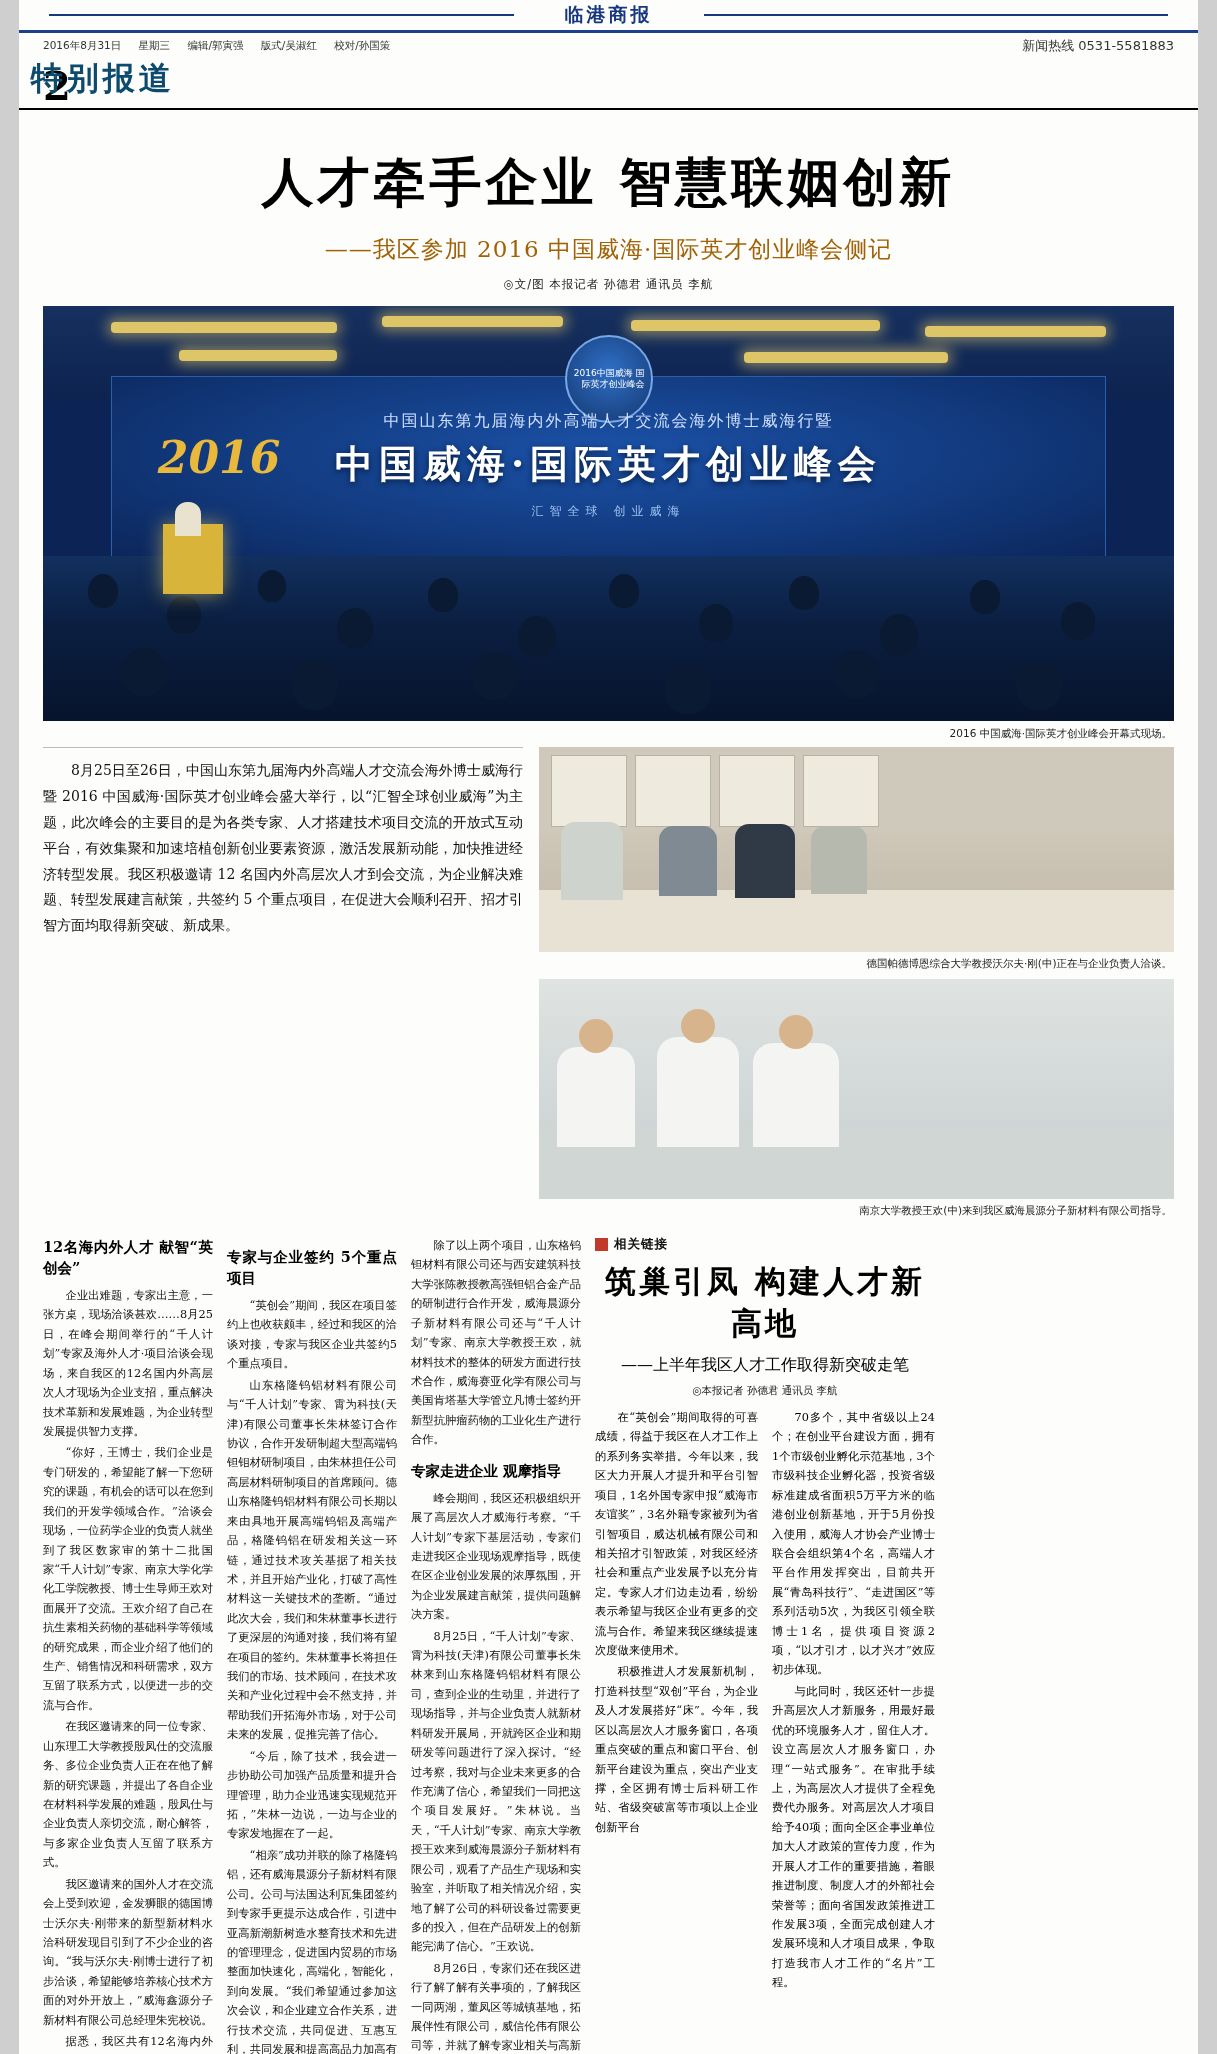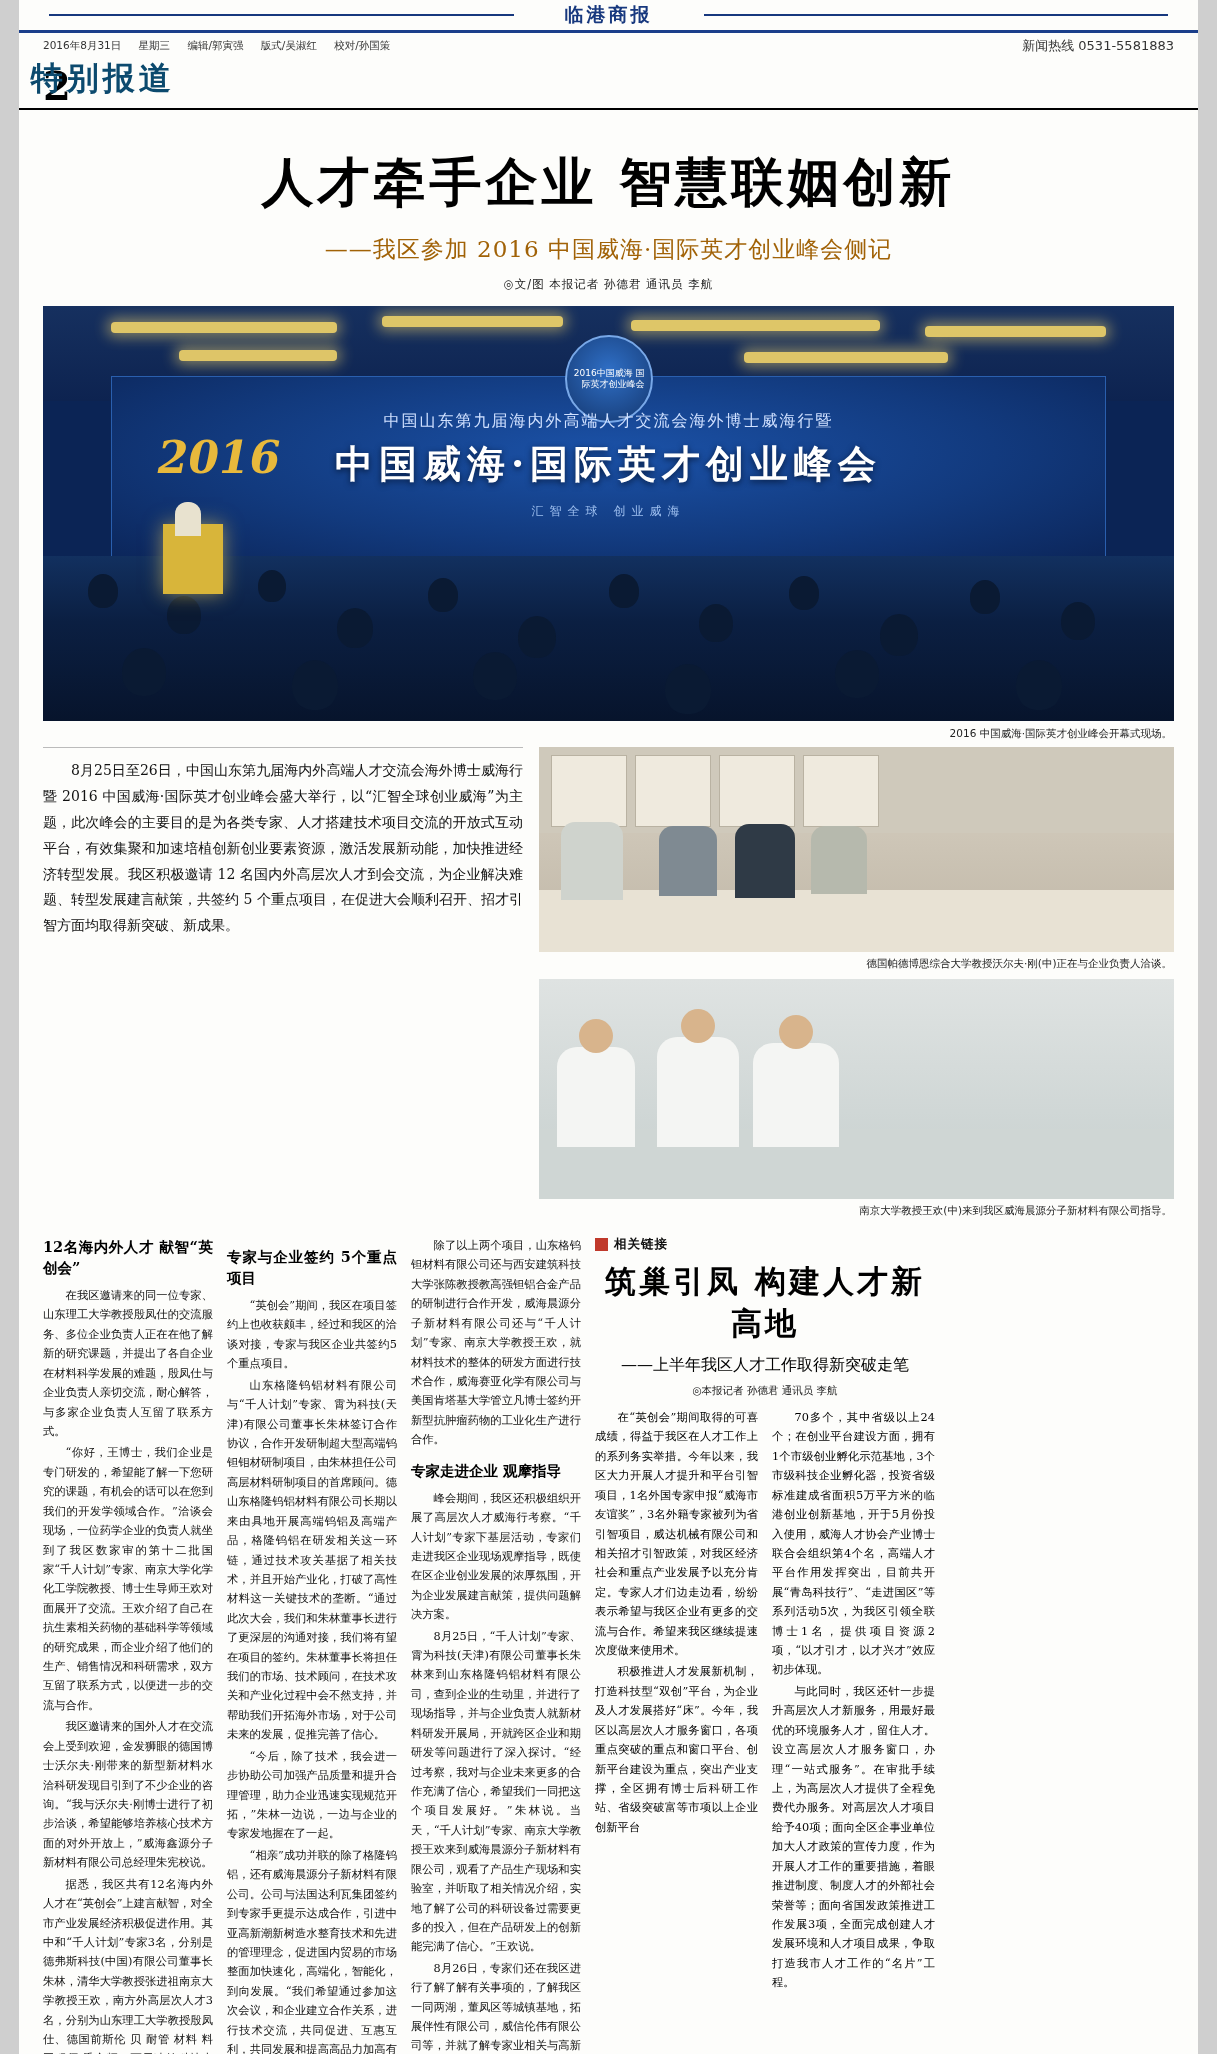--- a/index.html
+++ b/index.html
@@ -294,22 +294,23 @@
       </div>
     </div>
 
     <div class="lowerwrap">
 
       <div class="cols" style="margin-top:0;border-top:none;padding-top:0;">
 
         <div class="col">
           <div class="subhead">12名海内外人才
 献智“英创会”</div>
+          <p>企业出难题，专家出主意，一张方桌，现场洽谈甚欢……8月25日，在峰会期间举行的“千人计划”专家及海外人才·项目洽谈会现场，来自我区的12名国内外高层次人才现场为企业支招，重点解决技术革新和发展难题，为企业转型发展提供智力支撑。</p>
+          <p>“你好，王博士，我们企业是专门研发的，希望能了解一下您研究的课题，有机会的话可以在您到我们的开发学领域合作。”洽谈会现场，一位药学企业的负责人就坐到了我区数家审的第十二批国家“千人计划”专家、南京大学化学化工学院教授、博士生导师王欢对面展开了交流。王欢介绍了自己在抗生素相关药物的基础科学等领域的研究成果，而企业介绍了他们的生产、销售情况和科研需求，双方互留了联系方式，以便进一步的交流与合作。</p>
           <p>在我区邀请来的同一位专家、山东理工大学教授殷凤仕的交流服务、多位企业负责人正在在他了解新的研究课题，并提出了各自企业在材料科学发展的难题，殷凤仕与企业负责人亲切交流，耐心解答，与多家企业负责人互留了联系方式。</p>
-          <p>“你好，王博士，我们企业是专门研发的，希望能了解一下您研究的课题，有机会的话可以在您到我们的开发学领域合作。”洽谈会现场，一位药学企业的负责人就坐到了我区数家审的第十二批国家“千人计划”专家、南京大学化学化工学院教授、博士生导师王欢对面展开了交流。王欢介绍了自己在抗生素相关药物的基础科学等领域的研究成果，而企业介绍了他们的生产、销售情况和科研需求，双方互留了联系方式，以便进一步的交流与合作。</p>
           <p>我区邀请来的国外人才在交流会上受到欢迎，金发狮眼的德国博士沃尔夫·刚带来的新型新材料水洽科研发现目引到了不少企业的咨询。“我与沃尔夫·刚博士进行了初步洽谈，希望能够培养核心技术方面的对外开放上，”威海鑫源分子新材料有限公司总经理朱宪校说。</p>
           <p>据悉，我区共有12名海内外人才在“英创会”上建言献智，对全市产业发展经济积极促进作用。其中和“千人计划”专家3名，分别是德弗斯科技(中国)有限公司董事长朱林，清华大学教授张进祖南京大学教授王欢，南方外高层次人才3名，分别为山东理工大学教授殷凤仕、德国前斯伦 贝 耐管 材料 料工程师 委文辉、西贝建筑科技大学教授张陈生、德国前德博恩综合大学教授沃尔夫·刚、英国前新莫材料工程师研究团首立凡、法国达利瓦集团专家苏威尔和劳伦、中国农科院哈尔滨兽医研究所周易、美国肯塔基大学博士闫户颖。</p>
         </div>
 
         <div class="col">
           <p></p>
           <div class="subhead mid">专家与企业签约
 5个重点项目</div>
           <p>“英创会”期间，我区在项目签约上也收获颇丰，经过和我区的洽谈对接，专家与我区企业共签约5个重点项目。</p>
           <p>山东格隆钨铝材料有限公司与“千人计划”专家、霄为科技(天津)有限公司董事长朱林签订合作协议，合作开发研制超大型高端钨钽钼材研制项目，由朱林担任公司高层材料研制项目的首席顾问。德山东格隆钨铝材料有限公司长期以来由具地开展高端钨铝及高端产品，格隆钨铝在研发相关这一环链，通过技术攻关基据了相关技术，并且开始产业化，打破了高性材料这一关键技术的垄断。“通过此次大会，我们和朱林董事长进行了更深层的沟通对接，我们将有望在项目的签约。朱林董事长将担任我们的市场、技术顾问，在技术攻关和产业化过程中会不然支持，并帮助我们开拓海外市场，对于公司未来的发展，促推完善了信心。</p>

